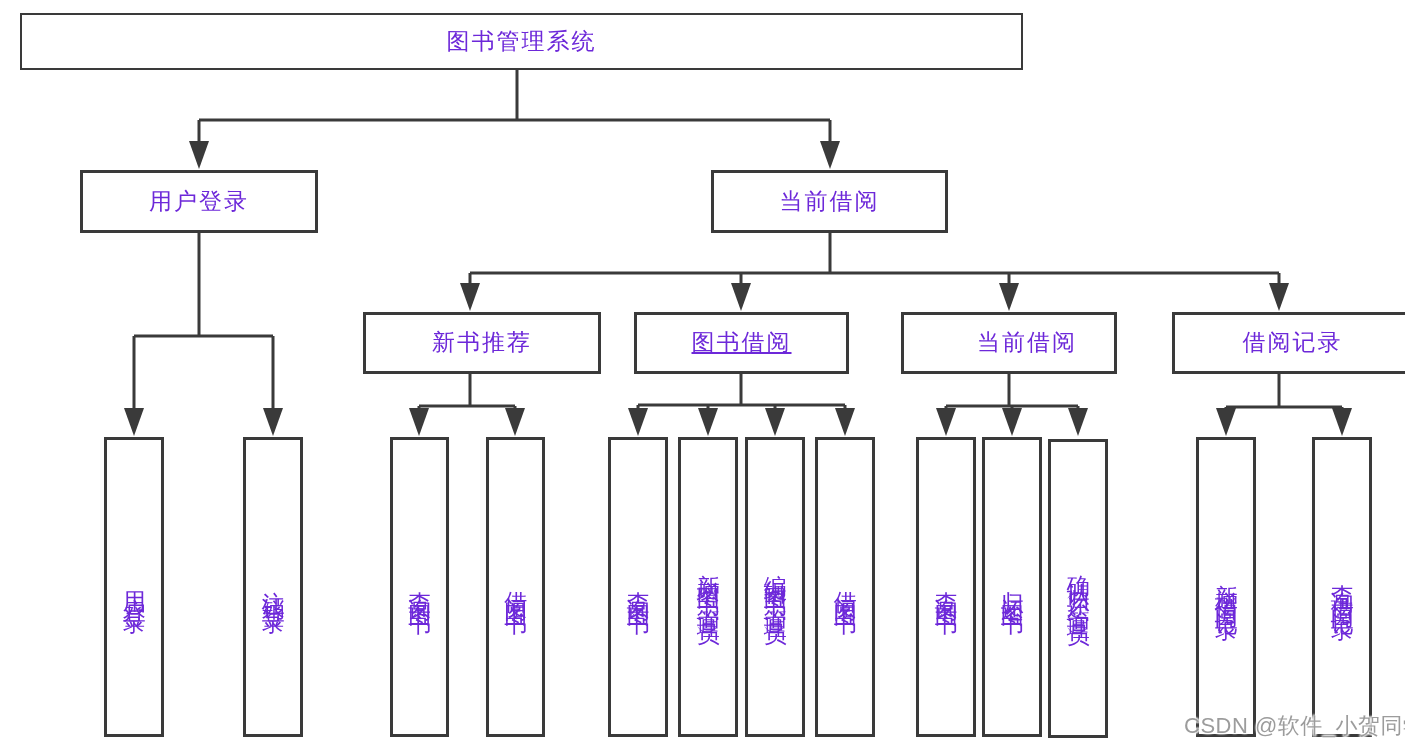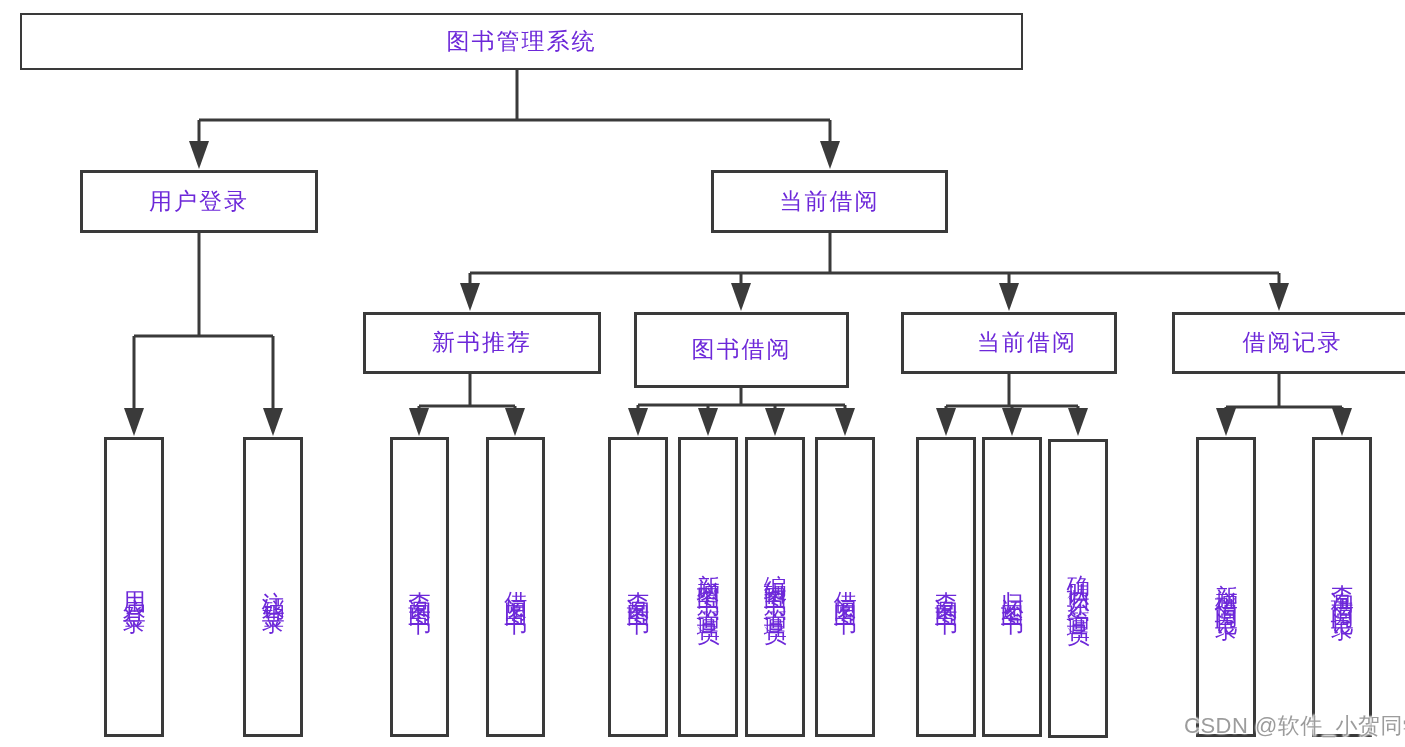--- a/index.html
+++ b/index.html
@@ -70,21 +70,21 @@
   <div class="box" style="left:80px;top:170px;width:238px;height:63px;">
     <span>用户登录</span>
   </div>
   <div class="box" style="left:711px;top:170px;width:237px;height:63px;">
     <span>当前借阅</span>
   </div>
 
   <div class="box" style="left:363px;top:312px;width:238px;height:62px;">
     <span>新书推荐</span>
   </div>
-  <div class="box" style="left:634px;top:312px;width:215px;height:76px;">
+  <div class="box" style="left:634px;top:312px;width:215px;height:62px;text-decoration:underline;">
     <span>图书借阅</span>
   </div>
   <div class="box" style="left:901px;top:312px;width:216px;height:62px;padding-left:36px;">
     <span>当前借阅</span>
   </div>
   <div class="box" style="left:1172px;top:312px;width:241px;height:62px;">
     <span>借阅记录</span>
   </div>
 
   <div class="box leaf" style="left:104px;top:437px;width:60px;height:300px;">

